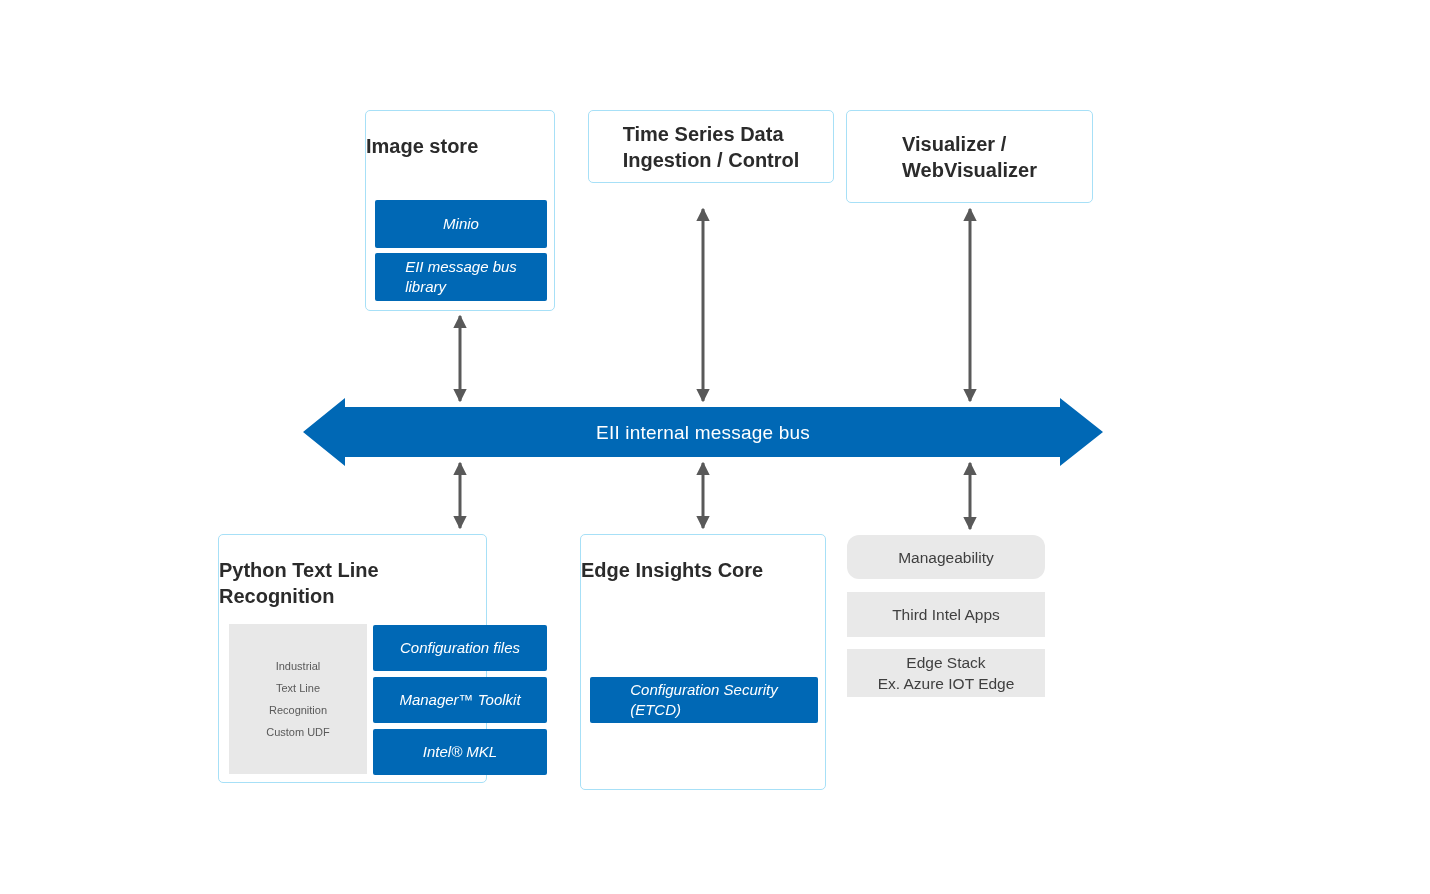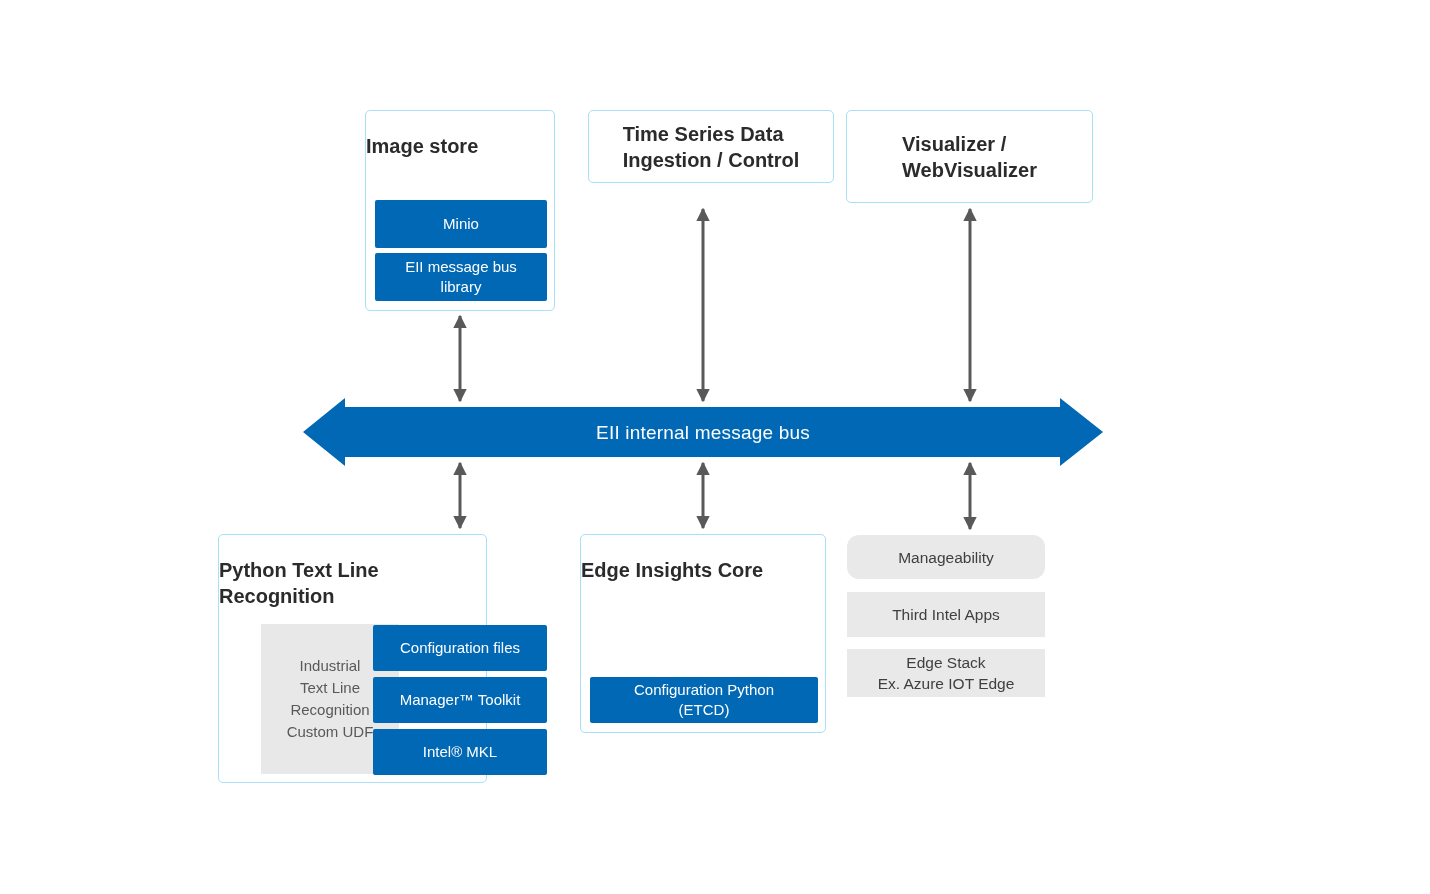--- a/index.html
+++ b/index.html
@@ -56,36 +56,35 @@
     position: absolute;
     box-sizing: border-box;
     background: #0068b5;
     color: #ffffff;
     font-size: 15px;
     line-height: 20px;
     border-radius: 2px;
     display: flex;
     align-items: center;
     justify-content: center;
-    text-align: center;
     white-space: pre-line;
+    font-style: italic;
   }
   .udf-box {
     position: absolute;
     box-sizing: border-box;
     background: #e8e8e8;
     color: #595959;
-    font-size: 15px;
+    font-size: 11px;
     line-height: 22px;
     display: flex;
     align-items: center;
     justify-content: center;
     text-align: center;
     white-space: pre-line;
-    margin-left: 32px;
   }
   .side-box {
     position: absolute;
     box-sizing: border-box;
     background: #e9e9e9;
     color: #3f3f3f;
     font-size: 15.5px;
     line-height: 21px;
     display: flex;
     align-items: center;
@@ -140,23 +139,23 @@
     <div class="panel-title title-pad">Python Text Line Recognition</div>
     <div class="udf-box" style="left:10px; top:89px; width:138px; height:150px;">Industrial
 Text Line
 Recognition
 Custom UDF</div>
     <div class="chip" style="left:154px; top:90px; width:174px; height:46px;">Configuration files</div>
     <div class="chip" style="left:154px; top:142px; width:174px; height:46px;">Manager™ Toolkit</div>
     <div class="chip" style="left:154px; top:194px; width:174px; height:46px;">Intel® MKL</div>
   </div>
 
-  <div class="panel" style="left:580px; top:534px; width:246px; height:199px;">
+  <div class="panel" style="left:580px; top:534px; width:246px; height:256px;">
     <div class="panel-title title-pad">Edge Insights Core</div>
-    <div class="chip" style="left:9px; top:142px; width:228px; height:46px;">Configuration Python
+    <div class="chip" style="left:9px; top:142px; width:228px; height:46px;">Configuration Security
 (ETCD)</div>
   </div>
 
   <div class="side-box" style="left:847px; top:535px; width:198px; height:44px;border-radius:12px;">Manageability</div>
   <div class="side-box" style="left:847px; top:592px; width:198px; height:45px;">Third Intel Apps</div>
   <div class="side-box" style="left:847px; top:649px; width:198px; height:48px;">Edge Stack
 Ex. Azure IOT Edge</div>
 
 </div>
 

